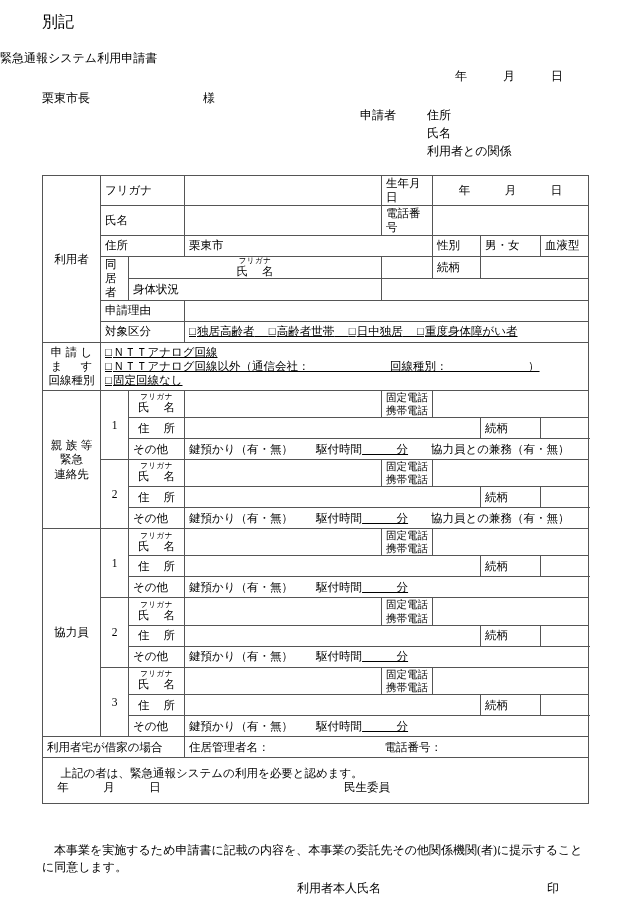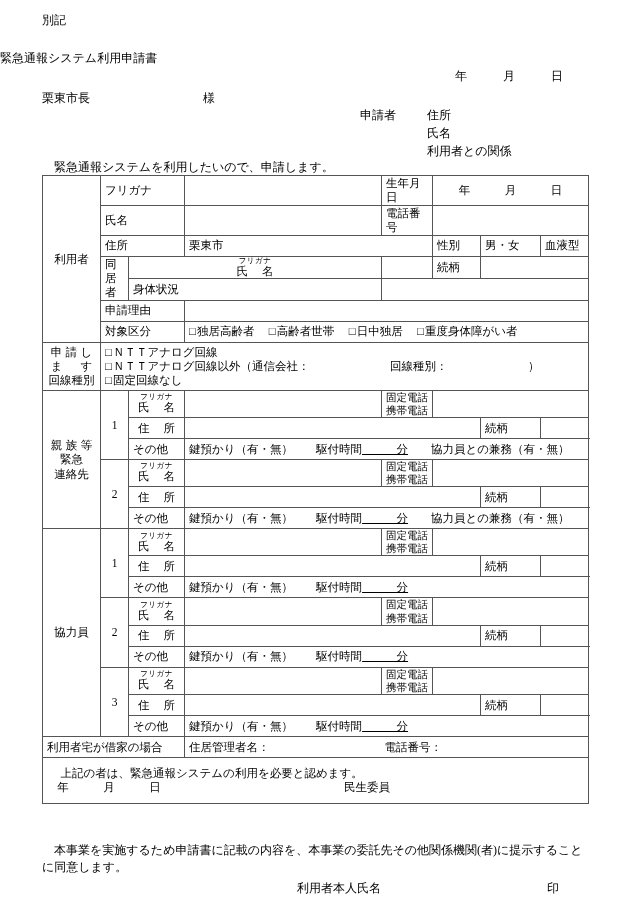--- a/index.html
+++ b/index.html
@@ -22,21 +22,21 @@
     height: 903px;
     padding: 0;
     box-sizing: border-box;
   }
 
   
   .hdr-line {
     position: absolute;
     white-space: pre;
   }
-  .h-betsuki   { left: 42px;  top: 12px;  font-size: 12px; }
+  .h-betsuki   { left: 42px;  top: 12px;  font-size: 16px; }
   .h-youshiki  { left: 42px;  top: 31px;  font-size: 12px; }
   .h-title     { left: 0;     top: 50px;  width: 620px; text-align: left; font-size: 12px; }
   .h-date      { left: 455px; top: 68px;  font-size: 12px; letter-spacing: 0; }
   .h-mayor     { left: 42px;  top: 90px;  font-size: 12px; }
   .h-sama      { left: 203px; top: 90px;  font-size: 12px; }
   .h-applabel  { left: 360px; top: 107px; font-size: 12px; }
   .h-addr      { left: 427px; top: 107px; font-size: 12px; }
   .h-name      { left: 427px; top: 125px; font-size: 12px; }
   .h-rel       { left: 427px; top: 143px; font-size: 12px; }
   .h-intro     { left: 54px;  top: 159px; font-size: 12px; }
@@ -103,21 +103,21 @@
     text-align-last: justify;
     width: 3.2em;
   }
   .jst-c { margin: 0 auto; }
 
   
   .phcell { line-height: 1.18; text-align: center; font-size: 10.5px; padding: 1px 2px; }
   .phcell span { display: block; }
 
   
-  .cbrow { line-height: 1.42; white-space: nowrap; }
+  .cbrow { line-height: 1.42; white-space: nowrap; text-decoration: underline; }
   .cb::before { content: "\25A1"; margin-right: 1px; }
 
   .other-line { white-space: pre; }
   .ul { text-decoration: underline; }
 
   
   .note1 { position: absolute; left: 42px; top: 842px; width: 552px; font-size: 12px; line-height: 1.45; text-indent: 1em; font-family: Liberation Serif, serif; }
   .sign-row { position: absolute; left: 42px; top: 880px; width: 552px; font-size: 12px; }
   .sign-name { position: absolute; left: 255px; }
   .sign-in { position: absolute; left: 505px; }
@@ -129,21 +129,20 @@
 
   <div class="hdr-line h-betsuki">別記</div>
   <div class="hdr-line h-title">緊急通報システム利用申請書</div>
   <div class="hdr-line h-date">年　　　月　　　日</div>
   <div class="hdr-line h-mayor">栗東市長</div>
   <div class="hdr-line h-sama">様</div>
   <div class="hdr-line h-applabel">申請者</div>
   <div class="hdr-line h-addr">住所</div>
   <div class="hdr-line h-name">氏名</div>
   <div class="hdr-line h-rel">利用者との関係</div>
-  <div class="hdr-line h-intro">緊急通報システムを利用したいので、申請します。</div>
 
   <table class="form">
     <colgroup>
       <col style="width:58px">
       <col style="width:28px">
       <col style="width:56px">
       <col style="width:197px">
       <col style="width:51px">
       <col style="width:48px">
       <col style="width:60px">

